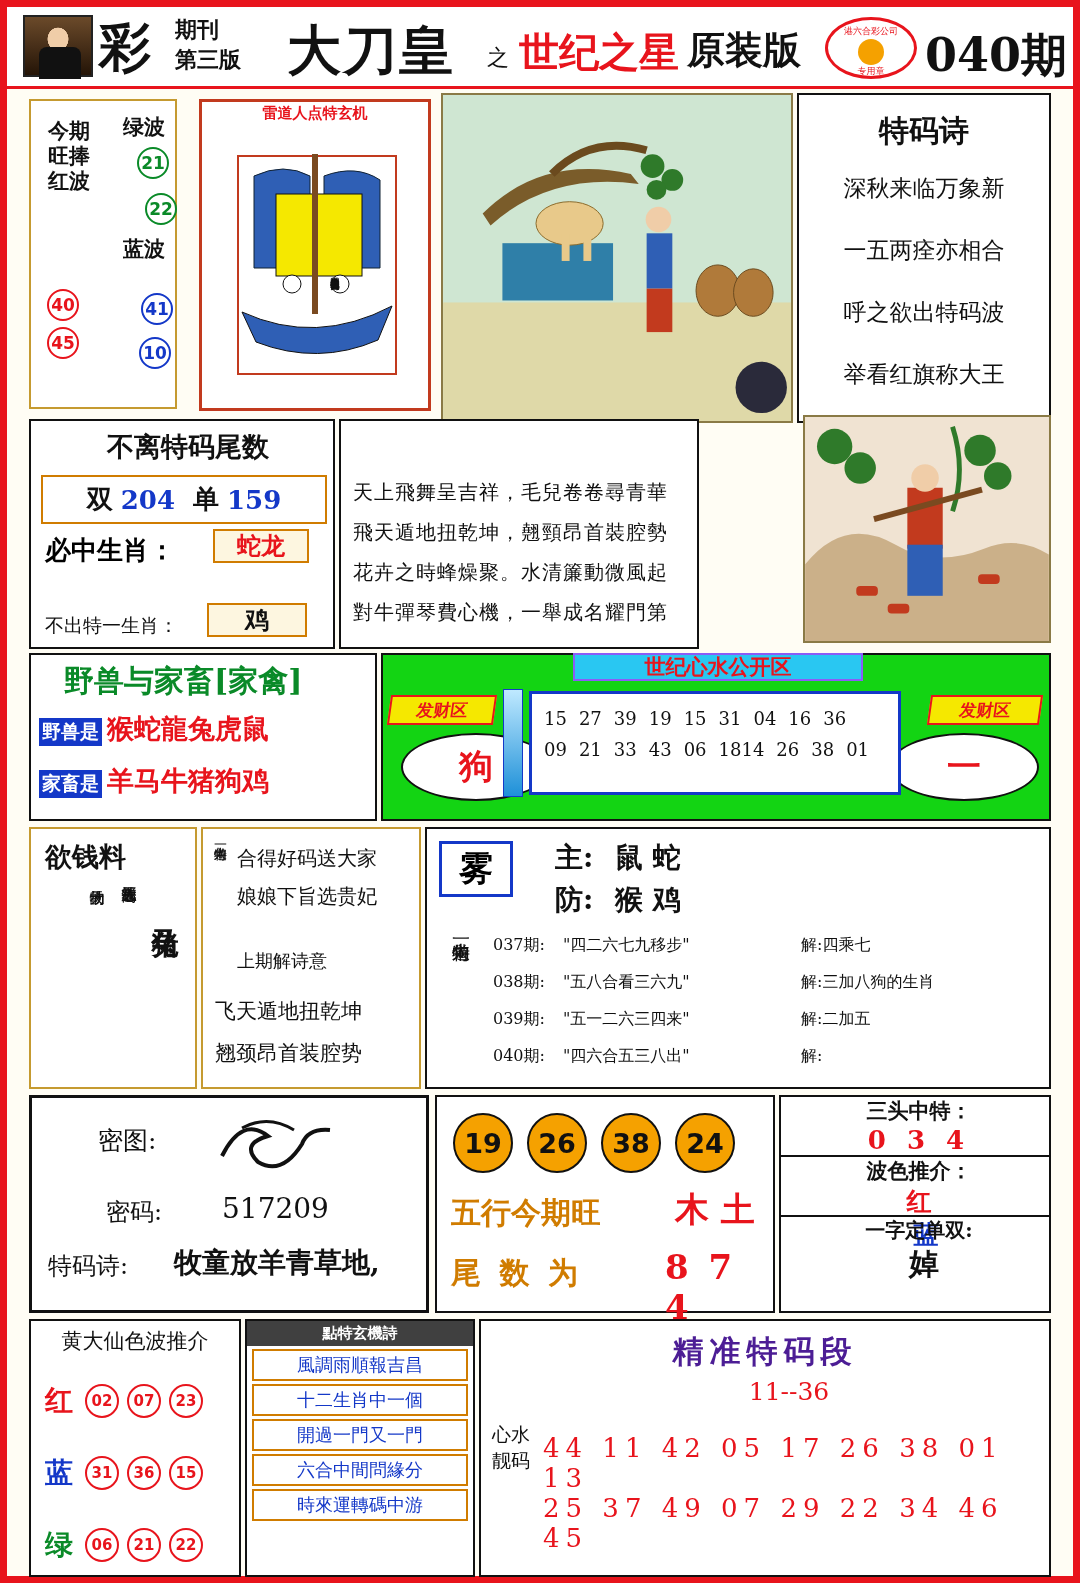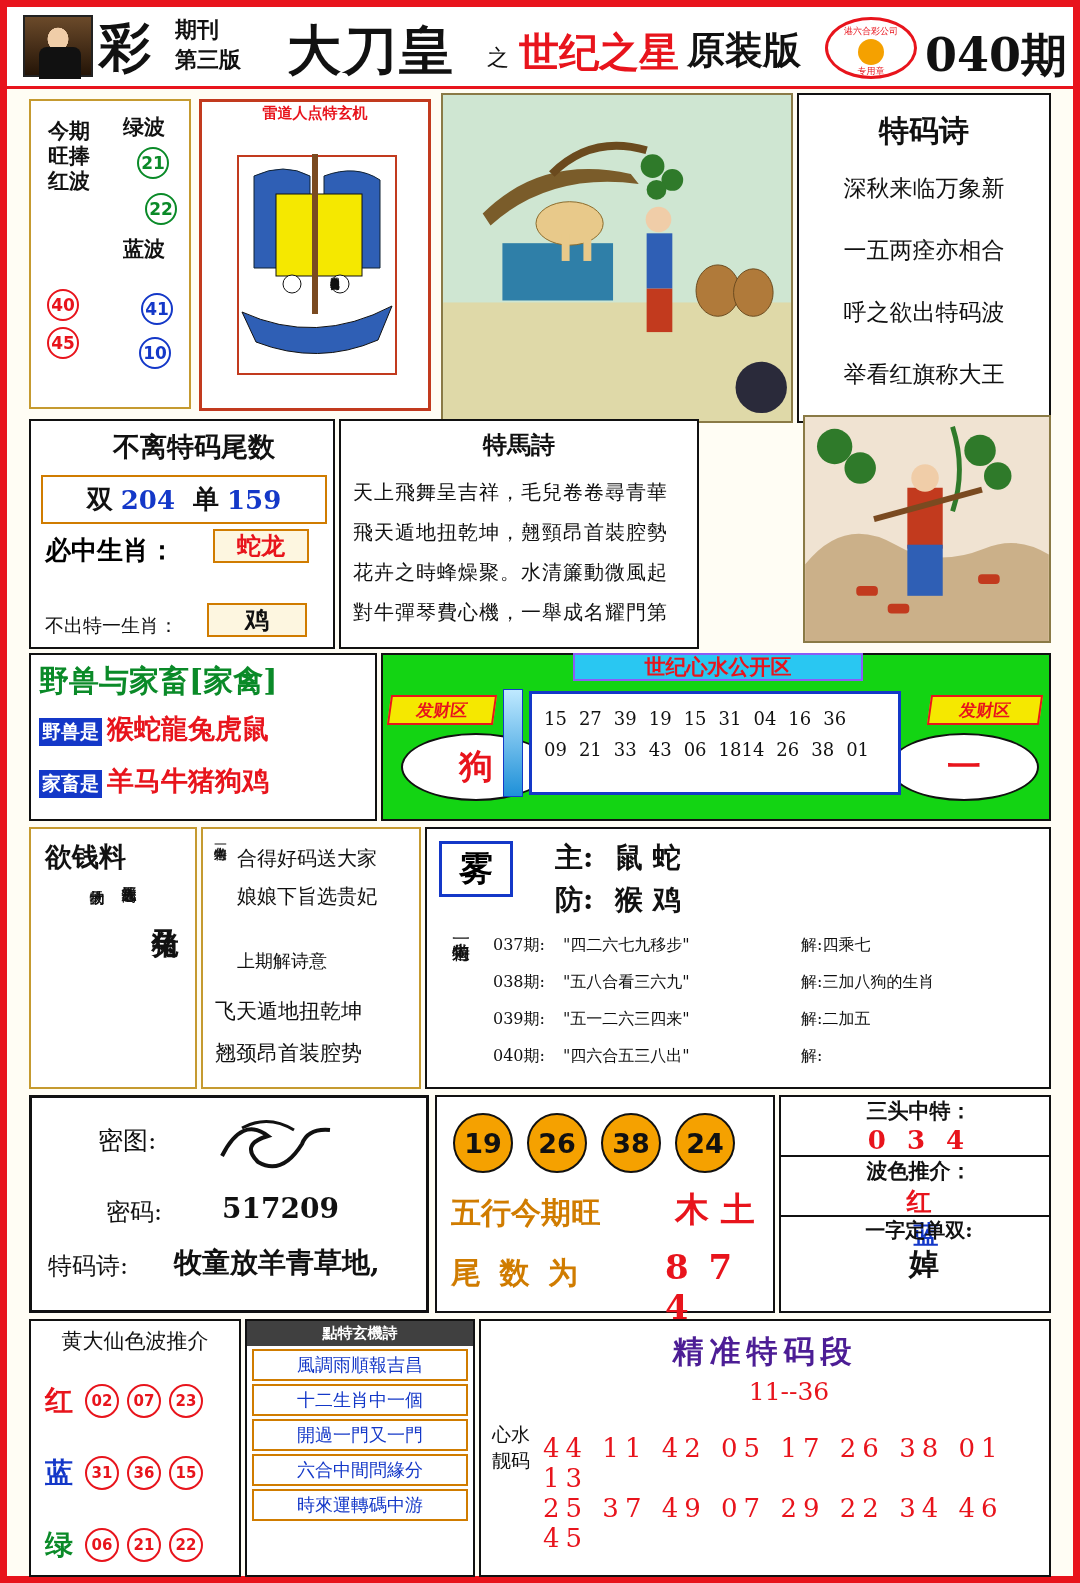--- a/index.html
+++ b/index.html
@@ -29,21 +29,21 @@
   .portrait:after{content:"";position:absolute;left:14px;top:30px;width:42px;height:32px;background:#111;border-radius:8px 8px 0 0;}
   .h-cai{left:92px;top:6px;font-size:52px;font-weight:bold;color:#111;font-family:"DejaVu Serif",serif;}
   .h-qikan{left:168px;top:8px;font-size:22px;font-weight:bold;color:#111;line-height:30px;}
   .h-dadaohuang{left:280px;top:8px;font-size:54px;font-weight:bold;color:#111;font-family:"DejaVu Serif",serif;letter-spacing:2px;}
   .h-zhi{left:480px;top:36px;font-size:22px;color:#111;}
   .h-shiji{left:512px;top:18px;font-size:40px;font-weight:bold;color:#e8141c;font-family:"DejaVu Serif",serif;}
   .h-yuan{left:680px;top:18px;font-size:38px;font-weight:bold;color:#111;font-family:"DejaVu Serif",serif;}
   .seal{left:818px;top:10px;width:92px;height:62px;border-radius:50%;border:3px solid #e8141c;color:#e8141c;font-size:9px;line-height:11px;padding-top:6px;}
   .seal .inner{width:26px;height:26px;border-radius:50%;background:#f5a100;margin:2px auto 1px;}
   .h-issue{left:918px;top:18px;font-size:46px;font-weight:bold;color:#111;font-family:"DejaVu Serif",serif;}
-  #waveBox{left:22px;top:92px;width:162px;height:310px;border:2px solid #c59a30;background:#fff;}
+  #waveBox{left:22px;top:92px;width:148px;height:310px;border:2px solid #c59a30;background:#fff;}
   #waveBox .lbl{font-size:21px;font-weight:bold;color:#111;line-height:25px;}
   .ball{width:32px;height:32px;border-radius:50%;border:2px solid;display:flex;align-items:center;justify-content:center;font-size:17px;font-weight:bold;background:#fff;}
   .ball.g{border-color:#0a8a28;color:#0a8a28;}
   .ball.b{border-color:#1438c8;color:#1438c8;}
   .ball.r{border-color:#e8141c;color:#e8141c;}
 
   #poemBox{left:192px;top:92px;width:232px;height:312px;border:3px solid #c23a1e;background:#fff;}
   #poemTitle{position:absolute;left:0;top:2px;width:100%;text-align:center;color:#e8141c;font-size:15px;font-weight:bold;font-family:"DejaVu Serif",serif;}
   .ship{position:absolute;left:18px;top:34px;width:194px;height:258px;}
 
@@ -57,21 +57,21 @@
   #tailBox{left:22px;top:412px;width:306px;height:230px;border:2px solid #111;background:#fff;}
   .tailTitle{font-size:27px;font-weight:bold;color:#111;font-family:"DejaVu Serif",serif;}
   .tailRow{border:2px solid #d07c00;margin:6px 10px;padding:5px 0;font-size:26px;font-weight:bold;font-family:"DejaVu Serif",serif;}
   #tmshiBox{left:332px;top:412px;width:360px;height:230px;border:2px solid #111;background:#fff;}
   .tmshi-t{font-size:24px;font-weight:bold;font-family:"DejaVu Serif",serif;color:#111;}
   .tmshi-l{font-size:20px;color:#111;font-family:"DejaVu Serif",serif;letter-spacing:1px;}
   #picBox2{left:796px;top:408px;width:248px;height:228px;border:2px solid #8a7a46;background:linear-gradient(#f2dfcf,#e8d2b4);}
 
   
   #beastBox{left:22px;top:646px;width:348px;height:168px;border:2px solid #111;background:#fff;}
-  .beast-t{font-size:30px;font-weight:bold;color:#0a8a28;font-family:"DejaVu Serif",serif;}
+  .beast-t{font-size:30px;font-weight:bold;color:#0a8a28;font-family:"DejaVu Serif",serif;margin-left:25px;}
   .beast-k{display:inline-block;background:#1438c8;color:#fff;font-size:19px;font-weight:bold;padding:1px 3px;}
   .beast-v{font-size:27px;font-weight:bold;font-family:"DejaVu Serif",serif;}
 
   #openBox{left:374px;top:646px;width:670px;height:168px;border:2px solid #111;background:#13d413;}
   #openTitle{position:absolute;left:190px;top:-2px;width:290px;height:28px;background:#29c7f2;border:2px solid #8b5cf6;color:#e8141c;font-size:21px;font-weight:bold;font-family:"DejaVu Serif",serif;}
   .ovalW{background:#fff;border:2px solid #111;border-radius:50%;}
   .numPanel{background:#fff;border:3px solid #1438c8;}
   .numPanel span{font-size:18px;color:#111;font-family:"DejaVu Serif",serif;}
 
   
@@ -185,35 +185,34 @@
 
   <div class="abs" id="tmsBox">
     <div class="abs ctr t" style="left:0;top:16px;width:100%;">特码诗</div>
     <div class="abs ctr l" style="left:0;top:78px;width:100%;">深秋来临万象新</div>
     <div class="abs ctr l" style="left:0;top:140px;width:100%;">一五两痊亦相合</div>
     <div class="abs ctr l" style="left:0;top:202px;width:100%;">呼之欲出特码波</div>
     <div class="abs ctr l" style="left:0;top:264px;width:100%;">举看红旗称大王</div>
   </div>
 
   <div class="abs" id="tailBox">
-    <div class="abs ctr tailTitle" style="left:12px;top:8px;width:100%;">不离特码尾数</div>
+    <div class="abs ctr tailTitle" style="left:6px;top:8px;width:100%;">不离特码尾数</div>
     <div class="abs tailRow ctr" style="left:0;top:48px;width:286px;">
       <span class="black">双</span>
       <span class="blue" style="margin:0 18px 0 8px;">204</span>
       <span class="black">单</span>
       <span class="blue" style="margin-left:8px;">159</span>
     </div>
     <div class="abs" style="left:14px;top:112px;font-size:26px;font-weight:bold;font-family:'DejaVu Serif',serif;">必中生肖：</div>
     <div class="abs ctr" style="left:182px;top:108px;width:96px;height:34px;border:2px solid #d07c00;background:#fdf6e0;font-size:24px;font-weight:bold;color:#e8141c;font-family:'DejaVu Serif',serif;">蛇龙</div>
     <div class="abs" style="left:14px;top:192px;font-size:19px;color:#111;font-family:'DejaVu Serif',serif;">不出特一生肖：</div>
     <div class="abs ctr" style="left:176px;top:182px;width:100px;height:34px;border:2px solid #d07c00;background:#fdf6e0;font-size:24px;font-weight:bold;color:#111;font-family:'DejaVu Serif',serif;">鸡</div>
   </div>
 
   <div class="abs" id="tmshiBox">
-    <div class="abs ctr tmshi-t" style="left:0;top:8px;width:100%;">特馬詩</div>
     <div class="abs tmshi-l" style="left:12px;top:58px;width:336px;">天上飛舞呈吉祥，毛兒卷卷尋青華</div>
     <div class="abs tmshi-l" style="left:12px;top:98px;width:336px;">飛天遁地扭乾坤，翹頸昂首裝腔勢</div>
     <div class="abs tmshi-l" style="left:12px;top:138px;width:336px;">花卉之時蜂燥聚。水清簾動微風起</div>
     <div class="abs tmshi-l" style="left:12px;top:178px;width:336px;">對牛彈琴費心機，一舉成名耀門第</div>
   </div>
 
   <div class="abs" id="picBox2">
     <svg viewBox="0 0 248 228" style="width:100%;height:100%;">
       <rect width="248" height="228" fill="#f0e3d2"></rect>
       <path d="M0 150 q40 -50 92 -20 q40 24 90 4 q34 -14 66 6 v88 h-248z" fill="#cbb089"></path>
@@ -333,21 +332,21 @@
     </div>
   </div>
 
   <div class="abs" id="miBox">
     <div class="abs" style="left:66px;top:26px;font-size:25px;color:#111;font-family:'DejaVu Serif',serif;">密图:</div>
     <svg class="abs" style="left:180px;top:10px;width:160px;height:66px;" viewBox="0 0 160 66">
       <path d="M10 48 q20 -40 46 -20 q-28 8 -10 26 q24 14 44 -18 q6 -16 28 -14" stroke="#111" stroke-width="4" fill="none"></path>
       <path d="M30 20 q26 -14 52 2" stroke="#111" stroke-width="3" fill="none"></path>
     </svg>
     <div class="abs" style="left:74px;top:98px;font-size:24px;color:#111;font-family:'DejaVu Serif',serif;">密码:</div>
-    <div class="abs" style="left:190px;top:94px;font-size:28px;font-weight:bold;color:#111;font-family:'DejaVu Serif',serif;">517209</div>
+    <div class="abs" style="left:190px;top:94px;font-size:28px;font-weight:normal;color:#111;font-family:'DejaVu Serif',serif;">517209</div>
     <div class="abs" style="left:16px;top:152px;font-size:24px;color:#111;font-family:'DejaVu Serif',serif;">特码诗:</div>
     <div class="abs" style="left:142px;top:146px;font-size:28px;font-weight:bold;color:#111;font-family:'DejaVu Serif',serif;">牧童放羊青草地,</div>
   </div>
 
   <div class="abs" id="ballsBox">
     <div class="abs" style="left:16px;top:16px;display:flex;gap:14px;">
       <div class="bigball">19</div>
       <div class="bigball">26</div>
       <div class="bigball">38</div>
       <div class="bigball">24</div>

